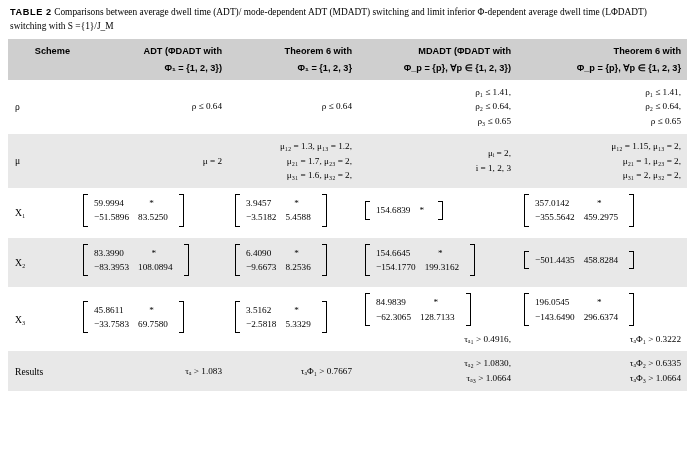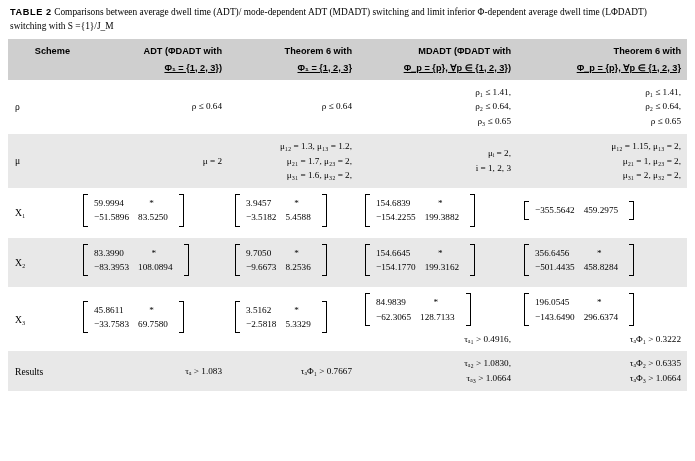--- a/index.html
+++ b/index.html
@@ -49,21 +49,21 @@
     background: #cfcfcf;
     text-align: right;
     vertical-align: top;
     font-family: "Liberation Sans", sans-serif;
     font-weight: bold;
     font-size: 9.2px;
     padding: 5px 6px 5px 7px;
     line-height: 1.55;
     border: none;
   }
-  thead th .hl2 { display: block; margin-top: 2px; text-decoration: underline; }
+  thead th .hl2 { display: block; margin-top: 2px; }
 
   tbody td {
     vertical-align: middle;
     padding: 5px 6px 5px 7px;
     line-height: 1.6;
     border: none;
   }
   tbody tr.shade td { background: #e8e8e8; }
   tbody tr.plain td { background: #ffffff; }
   tbody td.schemecol { font-size: 9.6px; }
@@ -223,30 +223,30 @@
           </tbody>
               </table></span>
         </td>
         <td>
           <span class="mat"><table>
             <tbody>
                   <tr>
                     <td>154.6839</td>
                     <td class="star">*</td>
                   </tr>
-            <tr>
-                    <td>−154.2255</td>
-                    <td>199.3882</td>
-                  </tr>
-          </tbody>
-              </table></span>
-        </td>
-        <td>
-          <span class="mat"><table>
-            <tbody>
+          </tbody>
+              </table></span>
+        </td>
+        <td>
+          <span class="mat"><table>
+            <tbody>
+                  <tr>
+                    <td>357.0142</td>
+                    <td class="star">*</td>
+                  </tr>
             <tr>
                     <td>−355.5642</td>
                     <td>459.2975</td>
                   </tr>
           </tbody>
               </table></span>
         </td>
       </tr>
 
       <tr class="shade">
@@ -262,21 +262,21 @@
                     <td>−83.3953</td>
                     <td>108.0894</td>
                   </tr>
           </tbody>
               </table></span>
         </td>
         <td>
           <span class="mat"><table>
             <tbody>
                   <tr>
-                    <td>9.7050</td>
+                    <td>6.4090</td>
                     <td class="star">*</td>
                   </tr>
             <tr>
                     <td>−9.6673</td>
                     <td>8.2536</td>
                   </tr>
           </tbody>
               </table></span>
         </td>
         <td>
@@ -289,24 +289,20 @@
             <tr>
                     <td>−154.1770</td>
                     <td>199.3162</td>
                   </tr>
           </tbody>
               </table></span>
         </td>
         <td>
           <span class="mat"><table>
             <tbody>
-                  <tr>
-                    <td>356.6456</td>
-                    <td class="star">*</td>
-                  </tr>
             <tr>
                     <td>−501.4435</td>
                     <td>458.8284</td>
                   </tr>
           </tbody>
               </table></span>
         </td>
       </tr>
 
       <tr class="plain">

